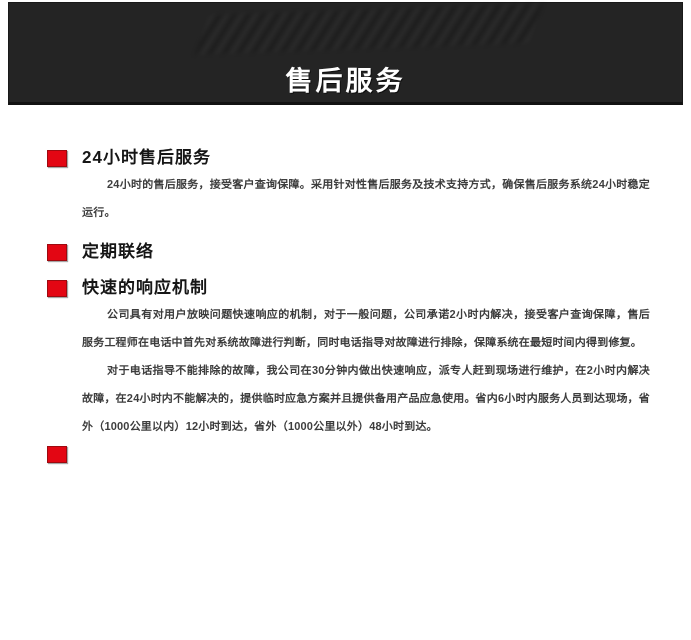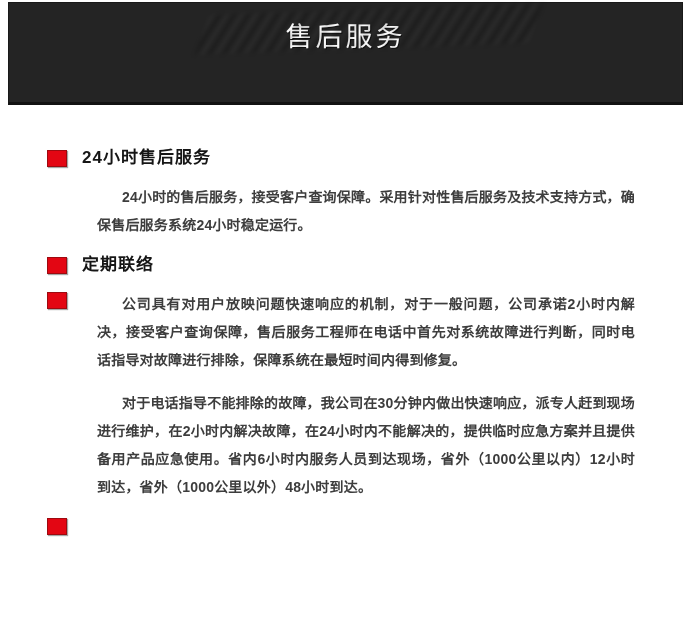--- a/index.html
+++ b/index.html
@@ -20,25 +20,25 @@
   .banner {
     position: absolute;
     top: 2px; left: 8px; right: 8px;
     height: 99px;
     background: #242424;
     border: 1px solid #191919;
     border-bottom: 3px solid #121212;
   }
   .banner-title {
     margin: 0;
-    padding-top: 20px;
+    padding-top: 64px;
     text-align: center;
     color: #ffffff;
     font-size: 27px;
-    font-weight: 400;
+    font-weight: 700;
     letter-spacing: 3px;
     line-height: 1.1;
     text-shadow: 1px 1px 0 rgba(0,0,0,0.6);
   }
   .watermark {
     position: absolute;
     left: 195px; top: 6px;
     width: 330px; height: 40px;
     background: repeating-linear-gradient(
       105deg,
@@ -71,22 +71,22 @@
   }
   .section-title {
     margin: 16px 0 2px 0;
     font-size: 17px;
     font-weight: 700;
     color: #161616;
     line-height: 20px;
     letter-spacing: 1px;
   }
   .section-body p {
-    margin: 15px;
-    font-size: 14px;
+    margin: 0;
+    font-size: 11px;
     line-height: 28px;
     color: #3d3d3d;
     font-weight: 600;
     text-align: justify;
     text-indent: 25px;
     letter-spacing: 0.2px;
   }
 </style>
 </head>
 <body>
@@ -108,20 +108,21 @@
       </div>
     </div>
 
     <div class="section">
       <span class="bullet"></span>
       <h2 class="section-title">定期联络</h2>
     </div>
 
     <div class="section">
       <span class="bullet"></span>
+      <h2 class="section-title">快速的响应机制</h2>
       <div class="section-body">
         <p>公司具有对用户放映问题快速响应的机制，对于一般问题，公司承诺2小时内解决，接受客户查询保障，售后服务工程师在电话中首先对系统故障进行判断，同时电话指导对故障进行排除，保障系统在最短时间内得到修复。</p>
         <p>对于电话指导不能排除的故障，我公司在30分钟内做出快速响应，派专人赶到现场进行维护，在2小时内解决故障，在24小时内不能解决的，提供临时应急方案并且提供备用产品应急使用。省内6小时内服务人员到达现场，省外（1000公里以内）12小时到达，省外（1000公里以外）48小时到达。</p>
       </div>
     </div>
 
     <div class="section">
       <span class="bullet"></span>
     </div>
 

